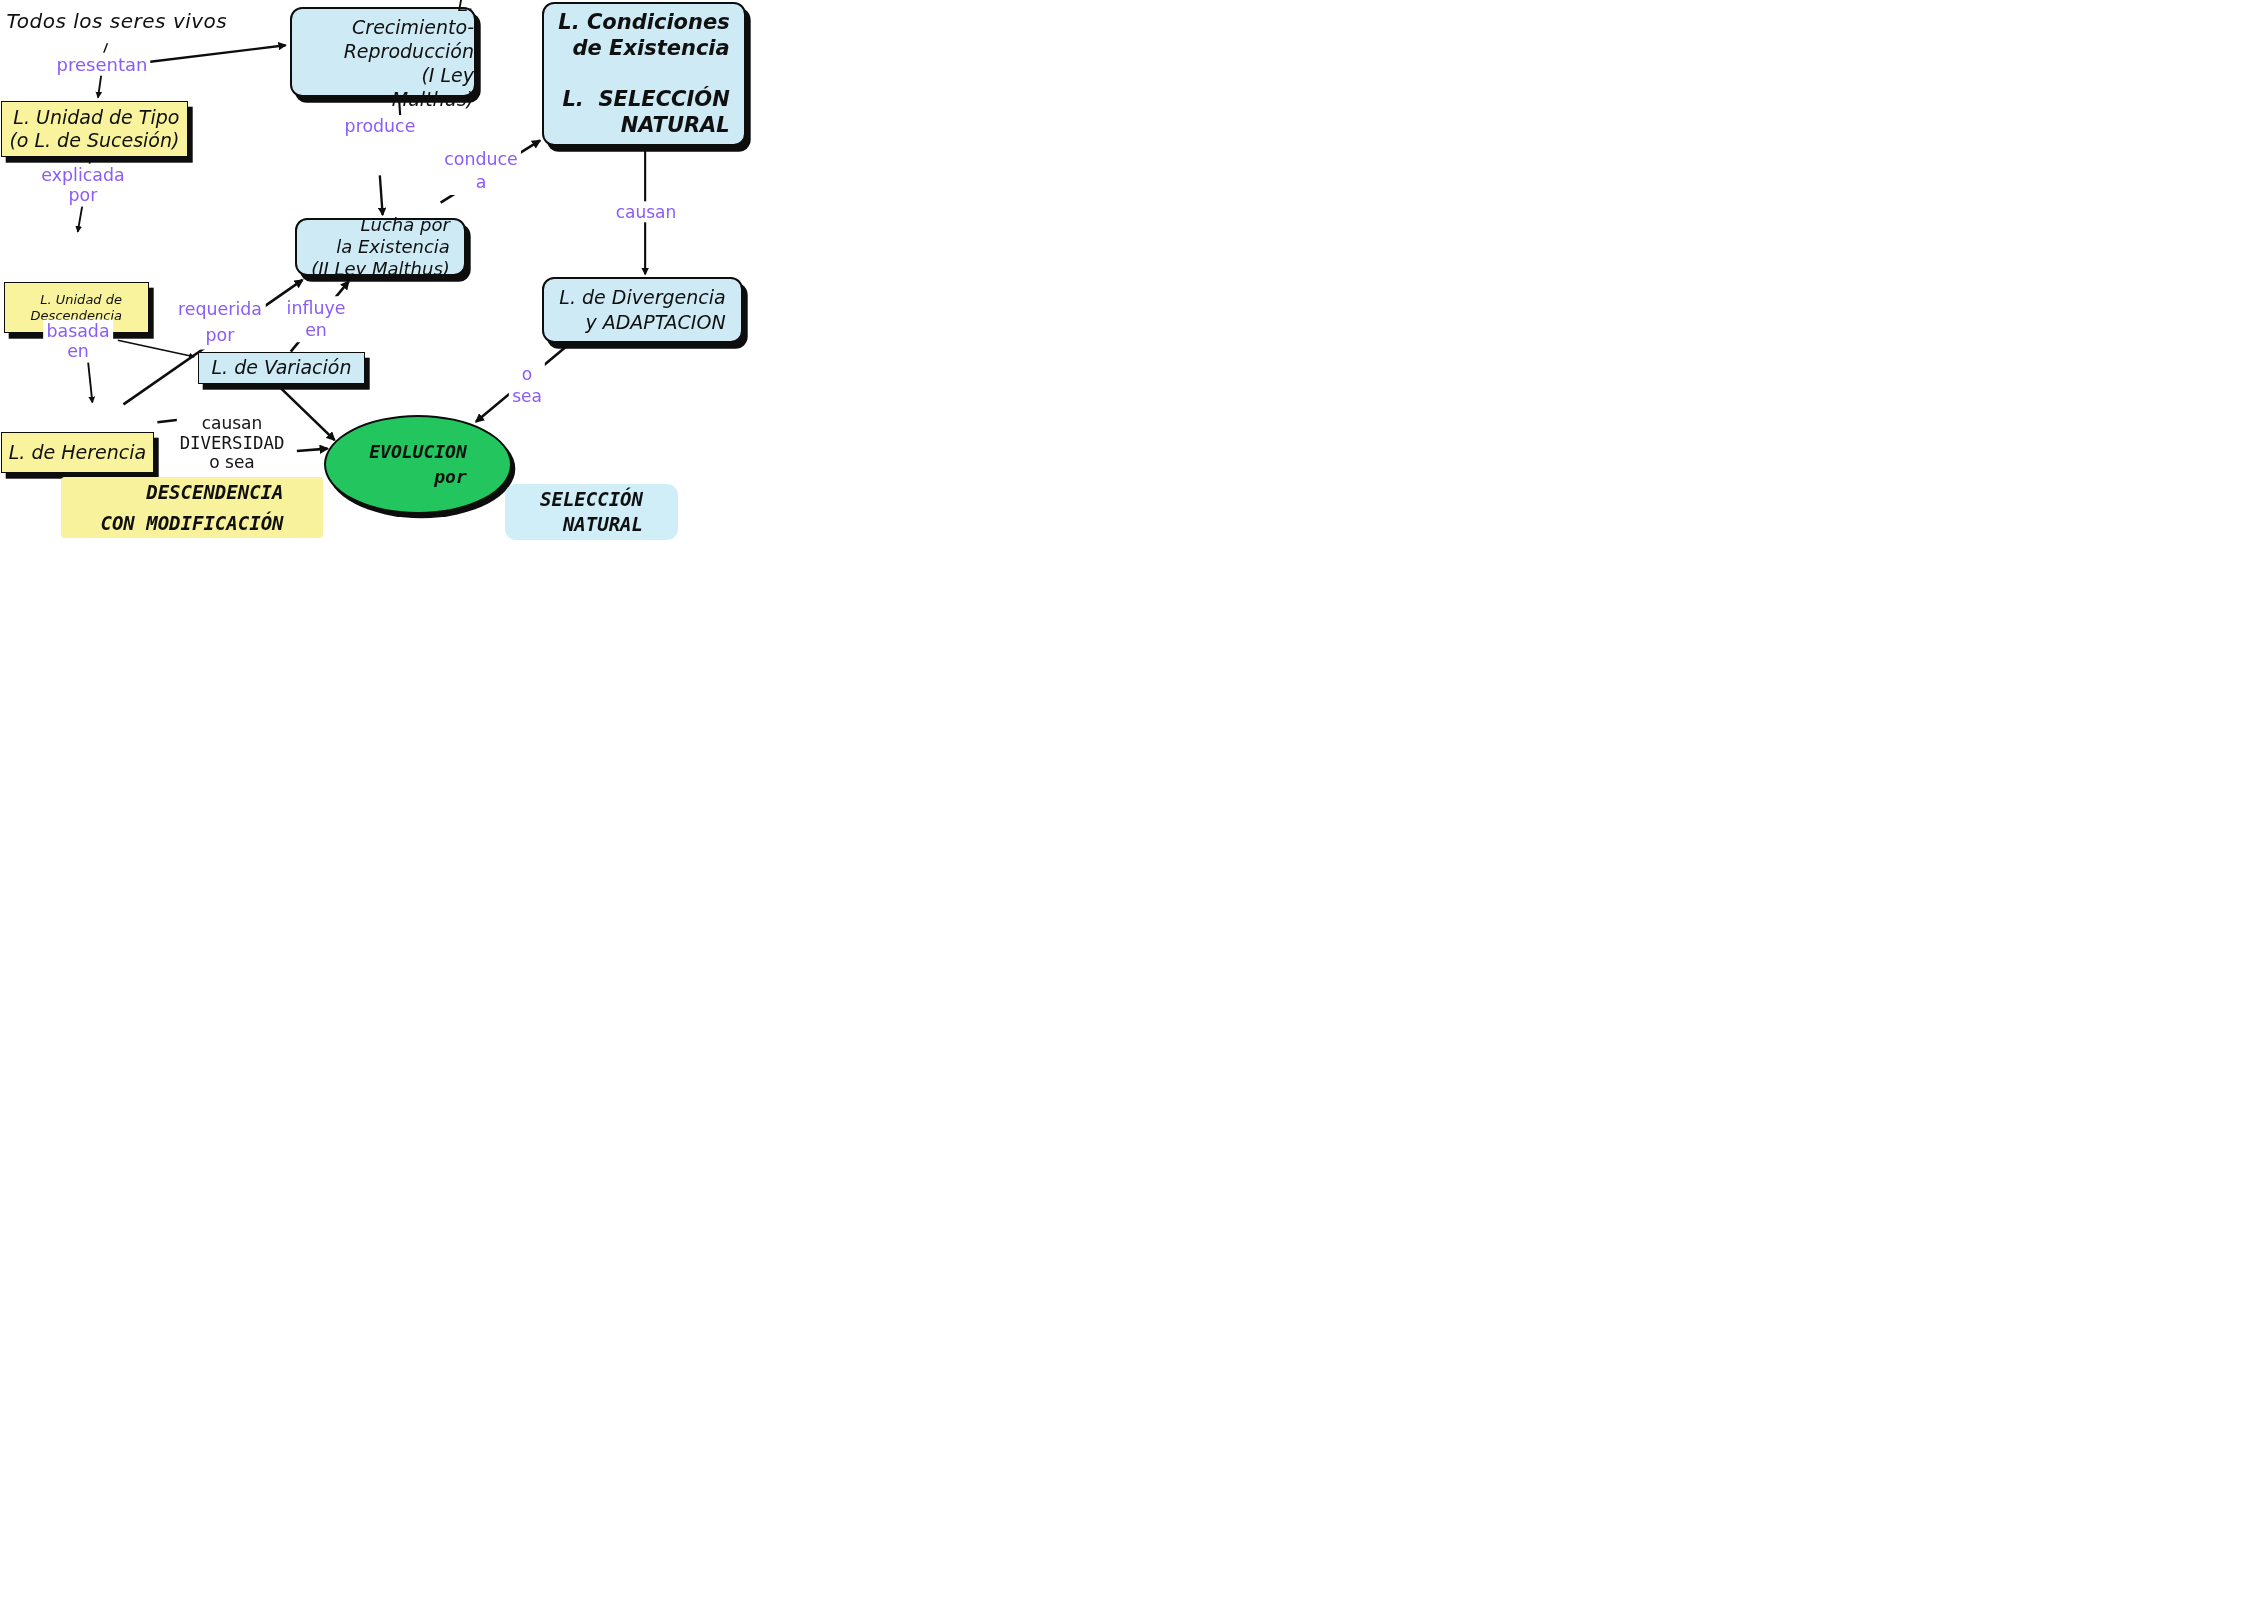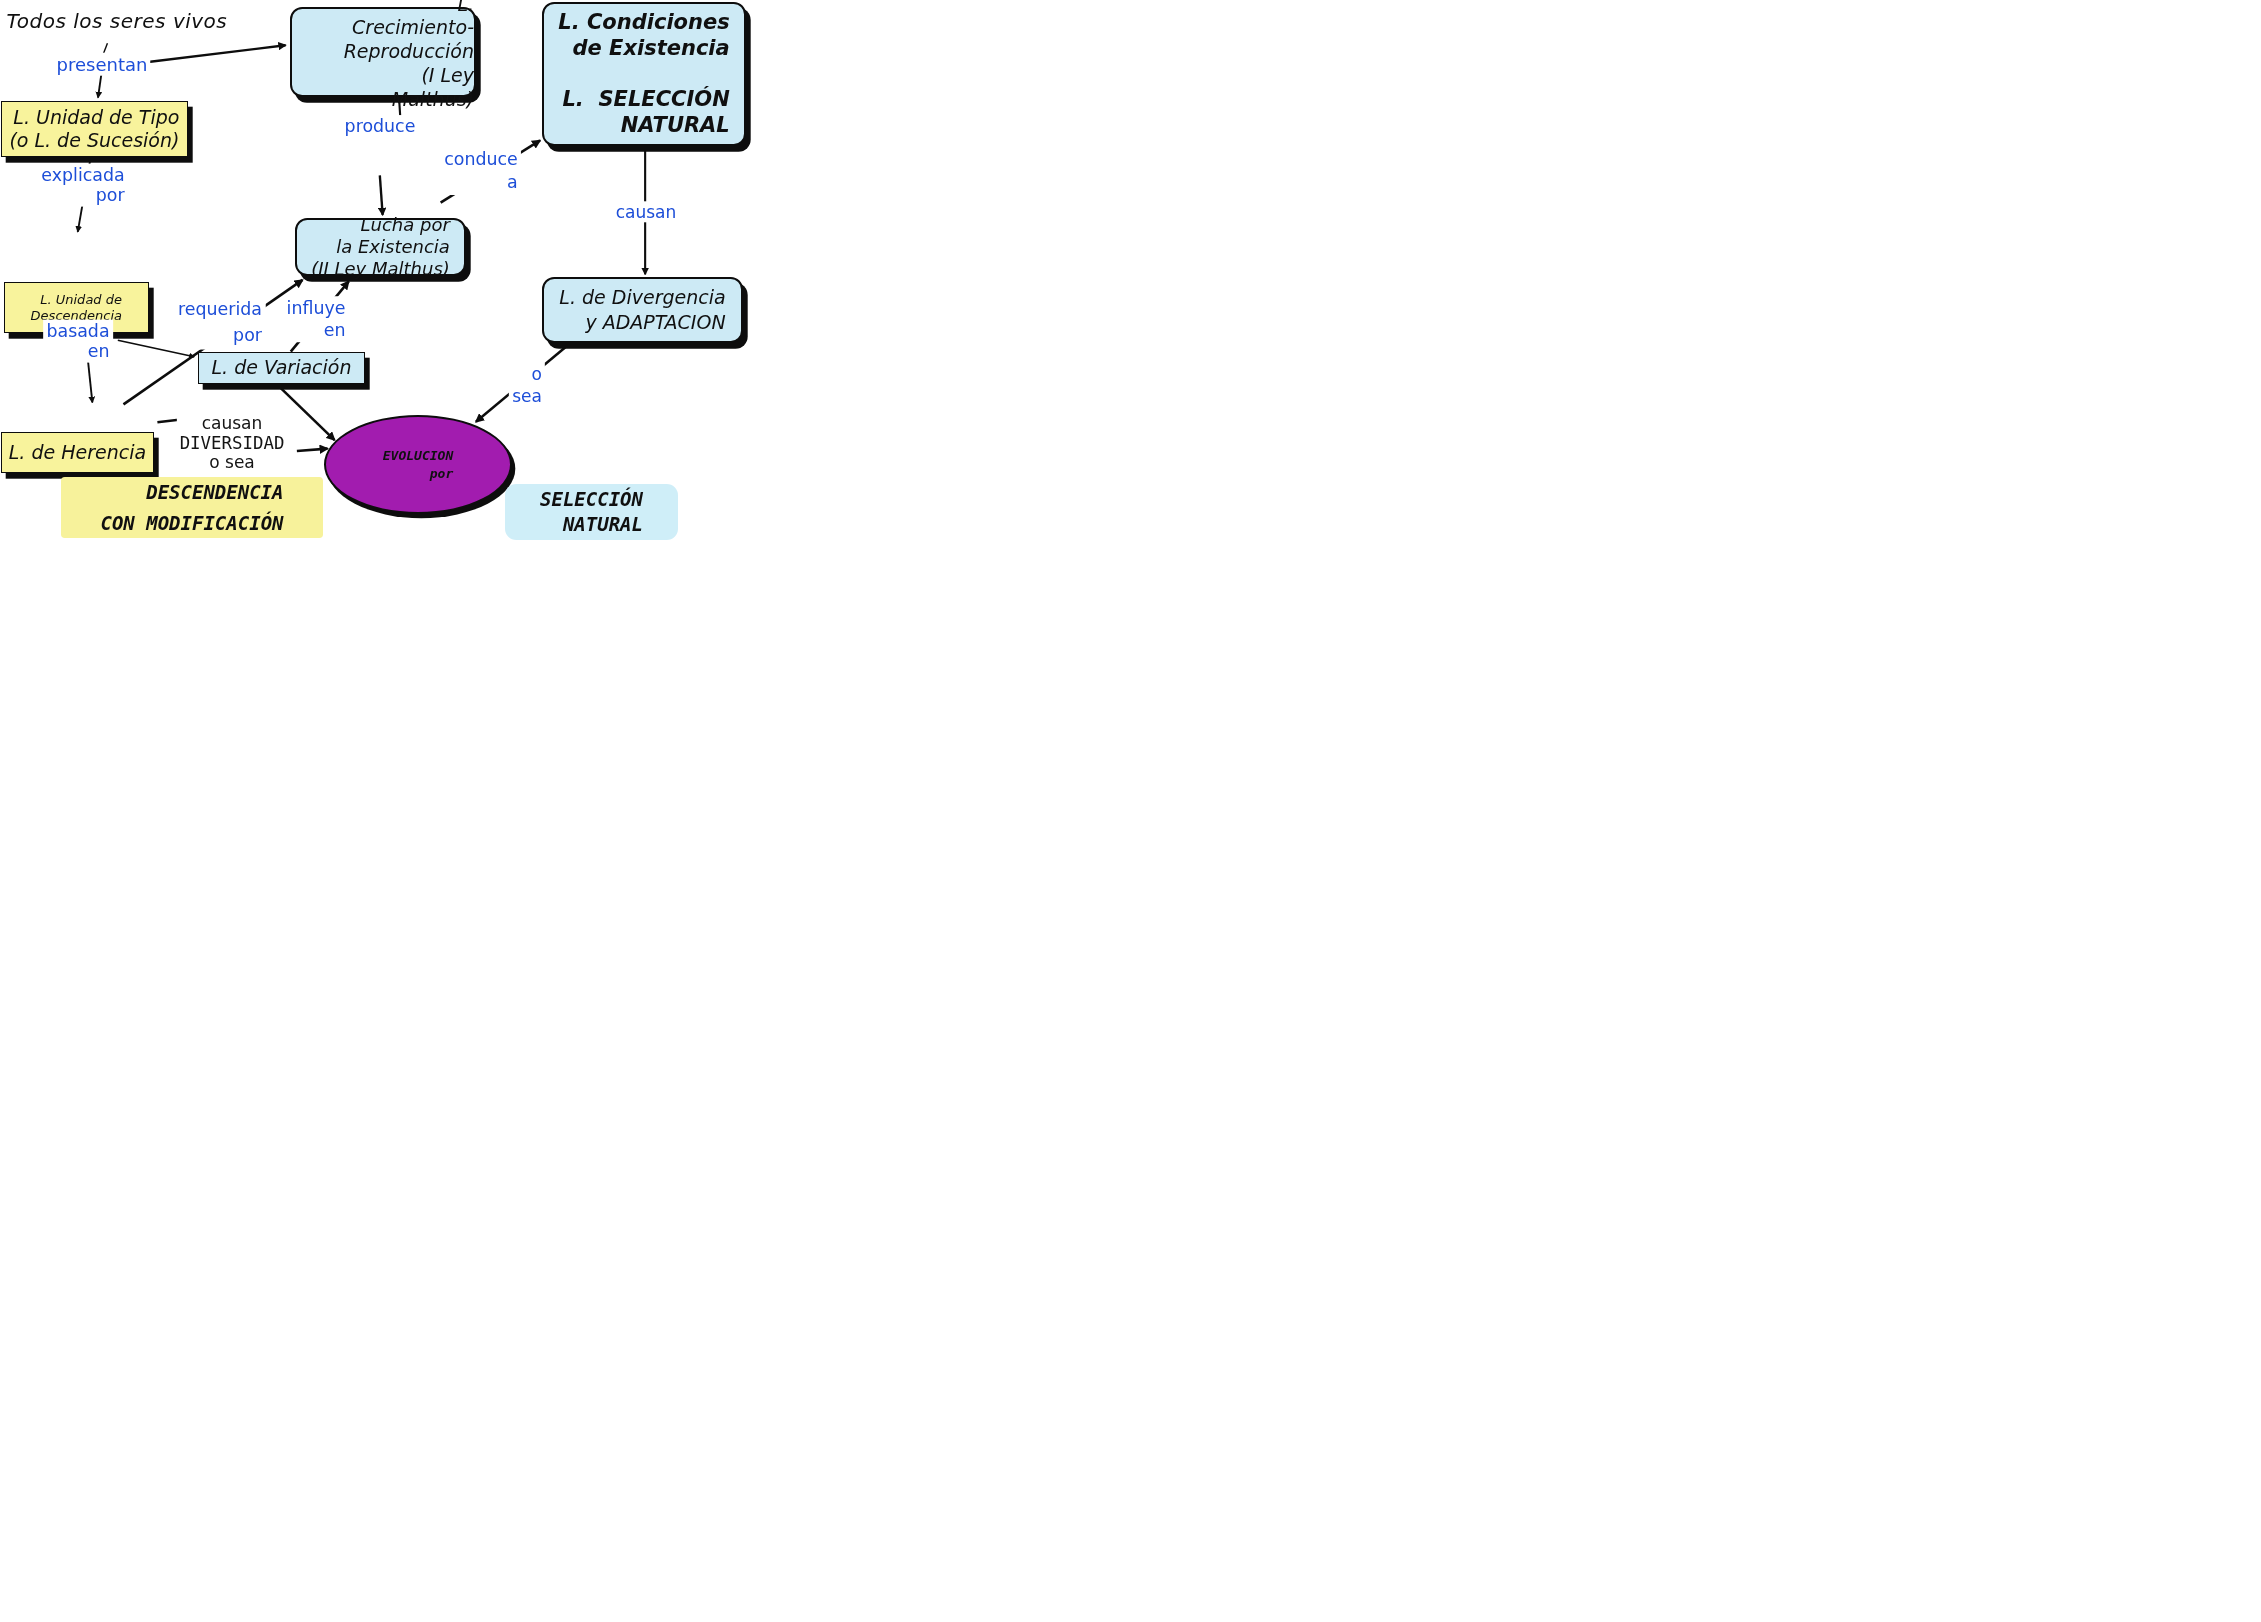--- a/index.html
+++ b/index.html
@@ -7,35 +7,35 @@
           font-family:"DejaVu Sans",sans-serif;}
   #wires{position:absolute;left:0;top:0;z-index:1;}
   .node{position:absolute;display:flex;flex-direction:column;align-items:center;justify-content:center;
         text-align:right;color:#101010;box-sizing:border-box;z-index:2;line-height:1.22;font-style:italic;}
   .yellow{background:#f8f39c;border:1.9px solid #0d0d0d;box-shadow:4.7px 5.7px 0 #0d0d0d;}
   .blue{background:#cdeaf5;border:1.9px solid #0d0d0d;box-shadow:4.7px 5.7px 0 #0d0d0d;}
   .round{border-radius:12.2px;border-width:2.4px;}
   .band{border:none;box-shadow:none;z-index:2;}
   .plain{background:transparent;border:none;box-shadow:none;}
   .lbl{position:absolute;transform:translate(-50%,-50%);background:#ffffff;padding:0.5px 3.3px;
-       text-align:right;color:#1d4ed8;line-height:1.2;white-space:nowrap;z-index:3;
+       text-align:center;color:#8b5cf6;line-height:1.2;white-space:nowrap;z-index:3;
        font-size:17.4px;}
   .mono{font-family:"DejaVu Sans Mono",monospace;}
 
   #n-todos{left:6.6px;top:8.5px;width:221px;height:24.5px;font-size:20px;letter-spacing:0.5px;justify-content:flex-start;flex-direction:row;}
   #n-unidad-tipo{left:0.9px;top:101px;width:187px;height:56px;font-size:19px;}
   #n-unidad-descendencia{left:3.8px;top:234px;width:145px;height:51px;font-size:13px;margin-top:48px;}
   #n-herencia{left:0.9px;top:406px;width:153px;height:41px;font-size:19px;margin-top:26px;}
   #n-crecimiento{left:290px;top:7px;width:186px;height:90px;font-size:19px;line-height:1.25;padding-left:46px;}
   #n-lucha{left:295px;top:218px;width:171px;height:58px;font-size:18px;}
   #n-condiciones{left:542px;top:2.4px;width:204px;height:144px;font-size:21px;font-weight:bold;line-height:1.22;}
   #n-divergencia{left:542px;top:277px;width:201px;height:66px;font-size:19px;line-height:1.3;}
   #n-variacion{left:198px;top:352px;width:167px;height:32px;font-size:19px;border-width:1.9px;}
-  #n-evolucion{left:324px;top:415px;width:188px;height:99px;border-radius:50%;background:#a21caf;
-               border:2.8px solid #0d0d0d;box-shadow:3.3px 4.2px 0 #0d0d0d;font-size:13px;font-weight:bold;line-height:1.35;}
+  #n-evolucion{left:324px;top:415px;width:188px;height:99px;border-radius:50%;background:#22c55e;
+               border:2.8px solid #0d0d0d;box-shadow:3.3px 4.2px 0 #0d0d0d;font-size:18px;font-weight:bold;line-height:1.35;}
   #n-descendencia-mod{left:61px;top:477px;width:262px;height:61px;background:#f7f29b;border-radius:3.8px;
                font-size:19px;font-weight:bold;line-height:1.6;}
   #n-seleccion-natural{left:505px;top:484px;width:173px;height:56px;background:#cfeef8;border-radius:11.3px;
                font-size:19px;font-weight:bold;line-height:1.3;}
 
   #l-presentan{left:102px;top:64px;font-size:18px;}
   #l-explicada-por{left:83px;top:185px;}
   #l-basada-en{left:78px;top:341px;}
   #l-requerida-por{left:220px;top:322px;line-height:1.55;}
   #l-influye-en{left:316px;top:319px;line-height:1.28;}

